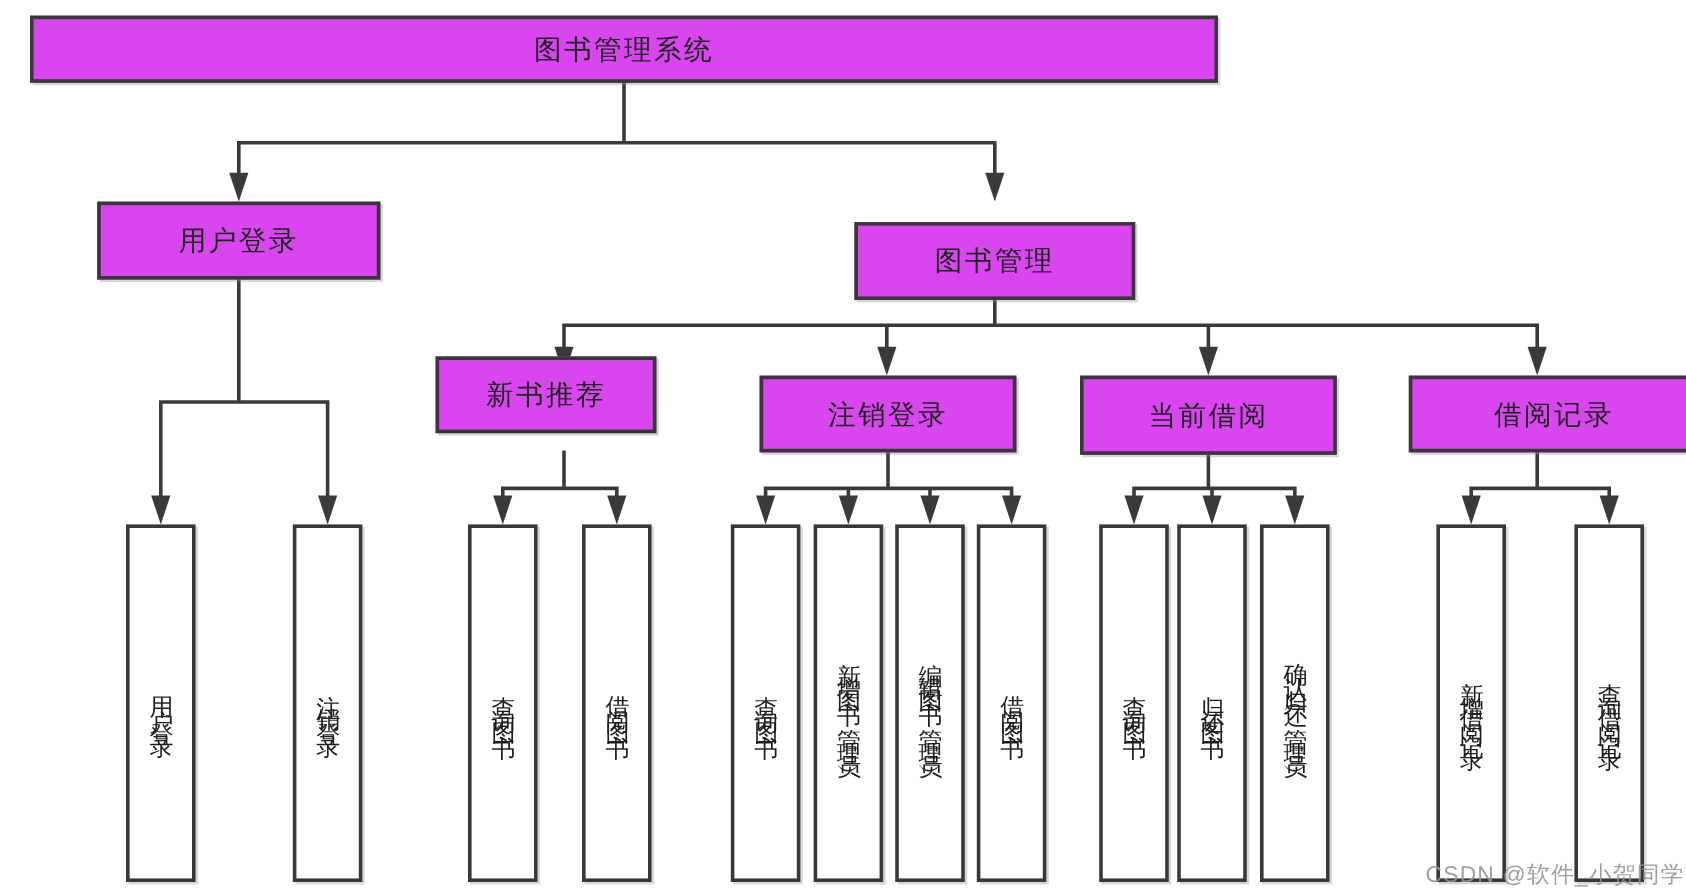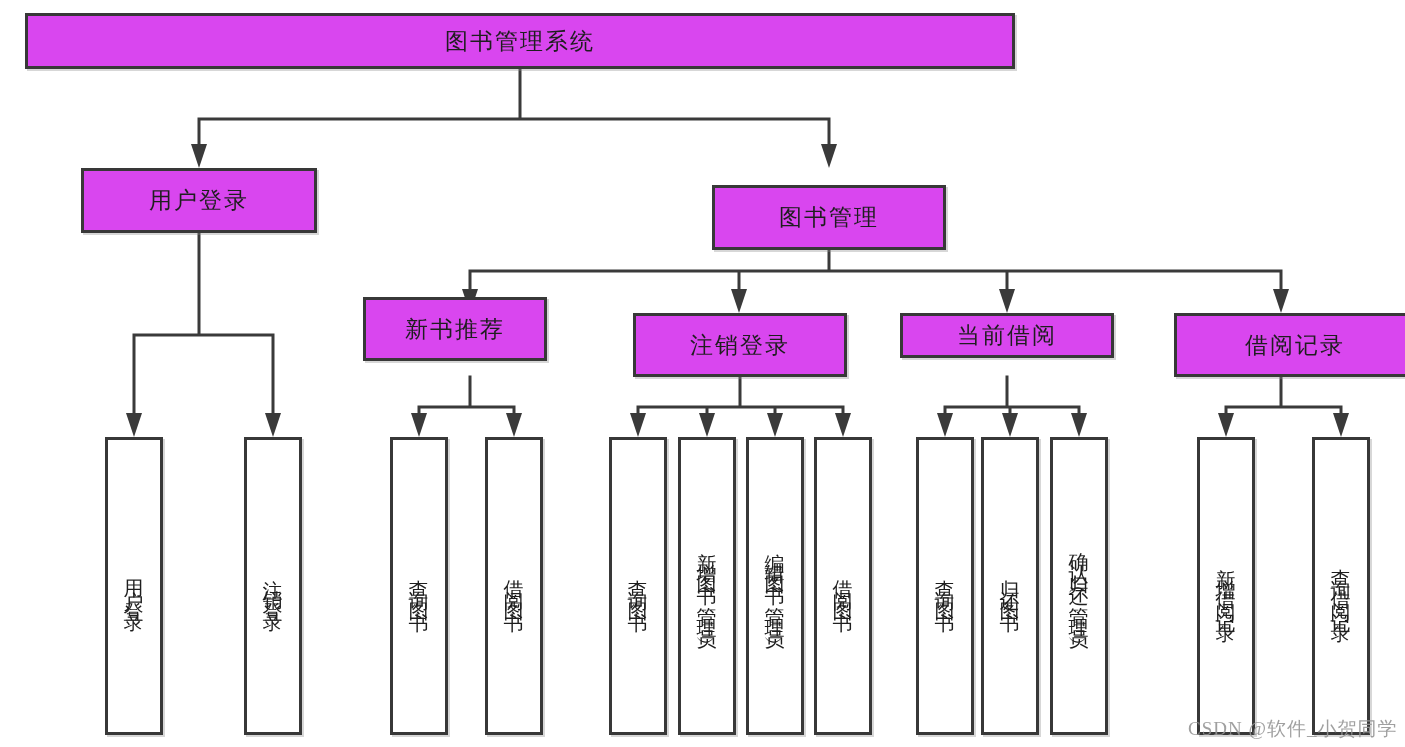--- a/index.html
+++ b/index.html
@@ -37,33 +37,32 @@
     letter-spacing:11px;
     color:#1e1e1e;
     line-height:1;
   }
   
   .b-root{left:25px;top:13px;width:990px;height:56px;}
   .b-l2a {left:81px; top:168px;width:236px;height:65px;}
   .b-l2b {left:712px;top:168px;width:234px;height:65px;margin-top:17px;}
   .b-l3a {left:363px; top:297px;width:184px;height:64px;}
   .b-l3b {left:633px; top:313px;width:214px;height:64px;}
-  .b-l3c {left:900px; top:313px;width:214px;height:45px;}
+  .b-l3c {left:900px; top:313px;width:214px;height:66px;}
   .b-l3d {left:1174px;top:313px;width:242px;height:64px;}
   .lf-a1{left:105px;} .lf-a2{left:244px;}
   .lf-b1{left:390px;} .lf-b2{left:485px;}
   .lf-c1{left:609px;} .lf-c2{left:678px;} .lf-c3{left:746px;} .lf-c4{left:814px;}
   .lf-d1{left:916px;} .lf-d2{left:981px;} .lf-d3{left:1050px;}
   .lf-e1{left:1197px;} .lf-e2{left:1312px;}
   .watermark{
     position:absolute;left:1188px;top:716px;
     font-size:19px;letter-spacing:1px;
     color:rgba(150,150,150,0.9);
     white-space:nowrap;
-    font-family:Liberation Serif, serif;
   }
 </style>
 </head>
 <body>
 
 <div class="canvas">
 
   <svg class="connectors" viewBox="0 0 1405 747" xmlns="http://www.w3.org/2000/svg">
     <g stroke="#3a3a3a" stroke-width="3" fill="none" stroke-linecap="square">
       <path d="M520,69 V119 M199,119 H829 M199,119 V148 M829,119 V148"></path>

